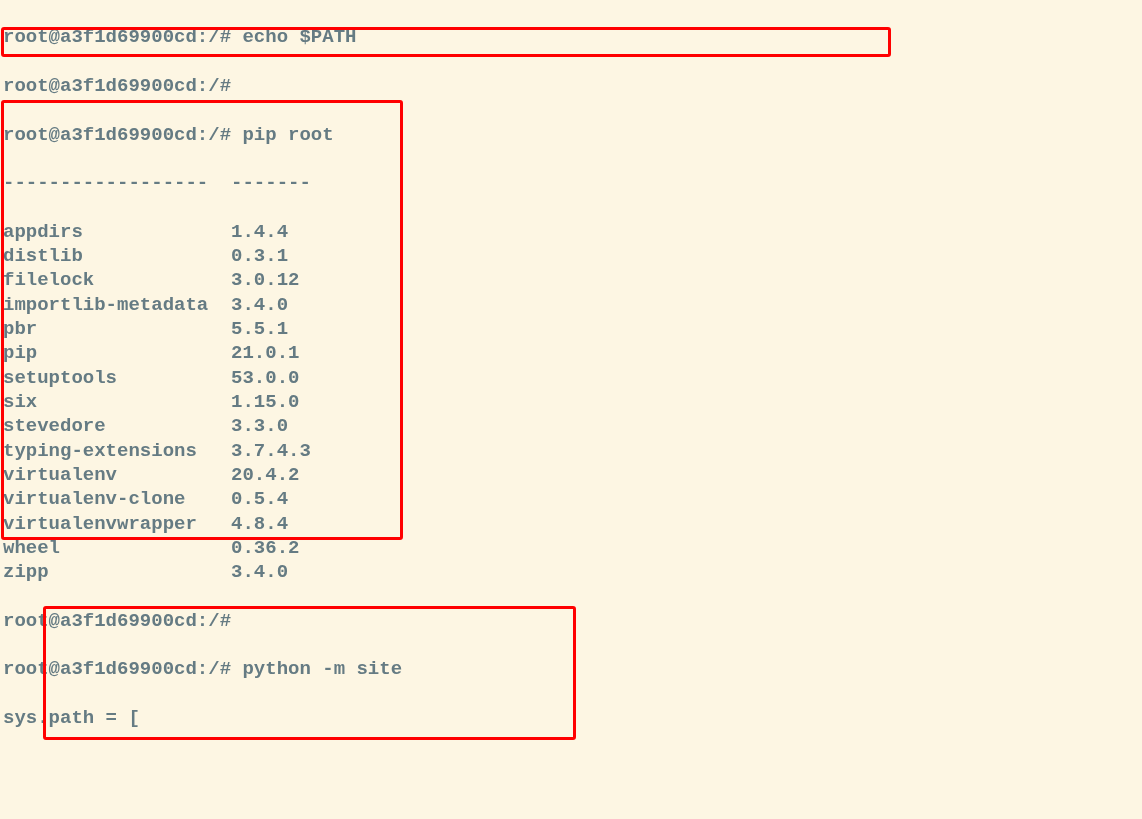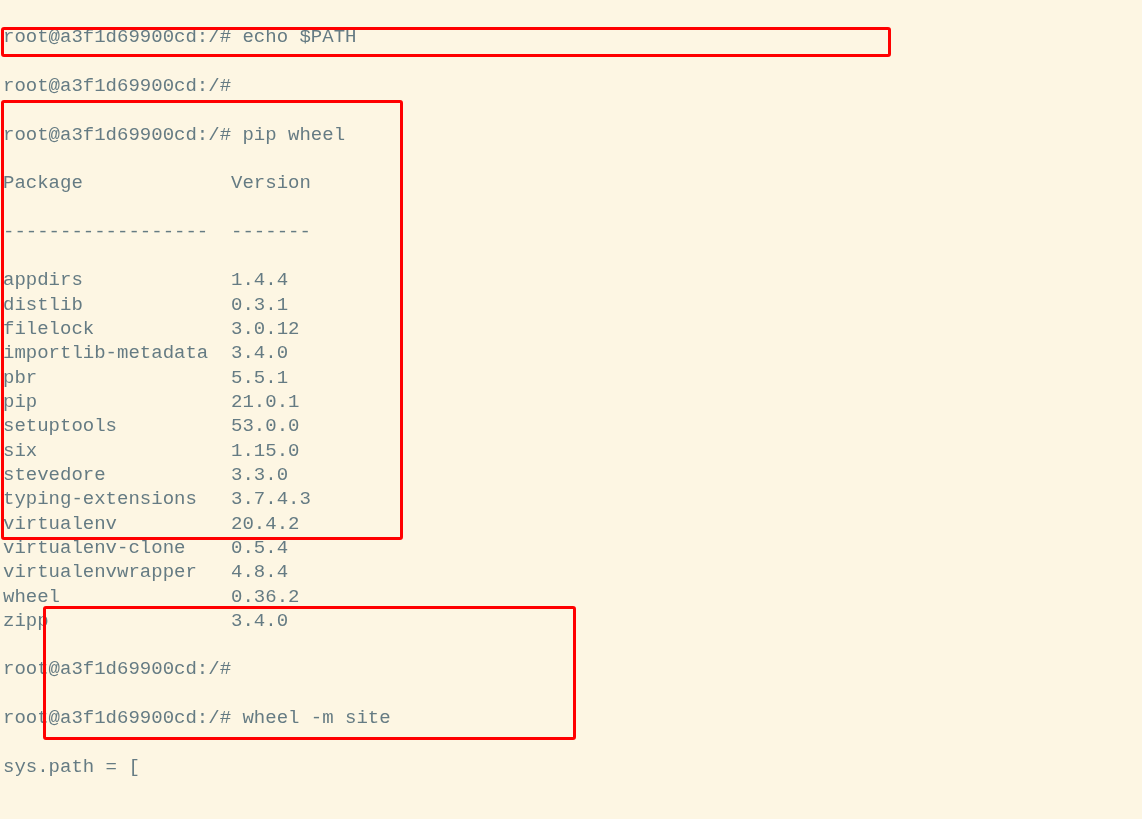--- a/index.html
+++ b/index.html
@@ -12,43 +12,43 @@
     color: #657b83;
     width: 1142px;
   }
   .terminal {
     position: relative;
     padding: 1px 3px;
     white-space: pre;
   }
   .line {
     display: block;
+    font-weight: bold;
   }
   .box-red {
     position: absolute;
     border: 3px solid #ff0000;
     border-radius: 3px;
     pointer-events: none;
   }
   .row {
     white-space: pre;
   }
 </style>
 </head>
 <body>
 
 <div class="terminal">
 <span class="line"><span>root@a3f1d69900cd:/#</span> <span>echo $PATH</span></span>
 <span class="line">root@a3f1d69900cd:/#</span>
-<span class="line"><span>root@a3f1d69900cd:/#</span> <span>pip wheel</span></span>
-<span class="line row"><span style="display:inline-block;width:20ch;">Package</span><span>Version</span></span>
+<span class="line"><span>root@a3f1d69900cd:/#</span> <span>pip root</span></span>
 <span class="line">------------------  -------</span>
 <div id="pip-rows-container"><span class="line row"><span style="display: inline-block; width: 20ch;">appdirs</span><span>1.4.4</span></span><span class="line row"><span style="display: inline-block; width: 20ch;">distlib</span><span>0.3.1</span></span><span class="line row"><span style="display: inline-block; width: 20ch;">filelock</span><span>3.0.12</span></span><span class="line row"><span style="display: inline-block; width: 20ch;">importlib-metadata</span><span>3.4.0</span></span><span class="line row"><span style="display: inline-block; width: 20ch;">pbr</span><span>5.5.1</span></span><span class="line row"><span style="display: inline-block; width: 20ch;">pip</span><span>21.0.1</span></span><span class="line row"><span style="display: inline-block; width: 20ch;">setuptools</span><span>53.0.0</span></span><span class="line row"><span style="display: inline-block; width: 20ch;">six</span><span>1.15.0</span></span><span class="line row"><span style="display: inline-block; width: 20ch;">stevedore</span><span>3.3.0</span></span><span class="line row"><span style="display: inline-block; width: 20ch;">typing-extensions</span><span>3.7.4.3</span></span><span class="line row"><span style="display: inline-block; width: 20ch;">virtualenv</span><span>20.4.2</span></span><span class="line row"><span style="display: inline-block; width: 20ch;">virtualenv-clone</span><span>0.5.4</span></span><span class="line row"><span style="display: inline-block; width: 20ch;">virtualenvwrapper</span><span>4.8.4</span></span><span class="line row"><span style="display: inline-block; width: 20ch;">wheel</span><span>0.36.2</span></span><span class="line row"><span style="display: inline-block; width: 20ch;">zipp</span><span>3.4.0</span></span></div>
 <span class="line">root@a3f1d69900cd:/#</span>
-<span class="line"><span>root@a3f1d69900cd:/#</span> <span>wheel -m site</span></span>
+<span class="line"><span>root@a3f1d69900cd:/#</span> <span>python -m site</span></span>
 <span class="line">sys.path = [</span>
 
 
 
 
 
 
 
 <div class="box-red" style="left:1px; top:27px; width:884px; height:24px;"></div>
 <div class="box-red" style="left:1px; top:100px; width:396px; height:434px;"></div>

